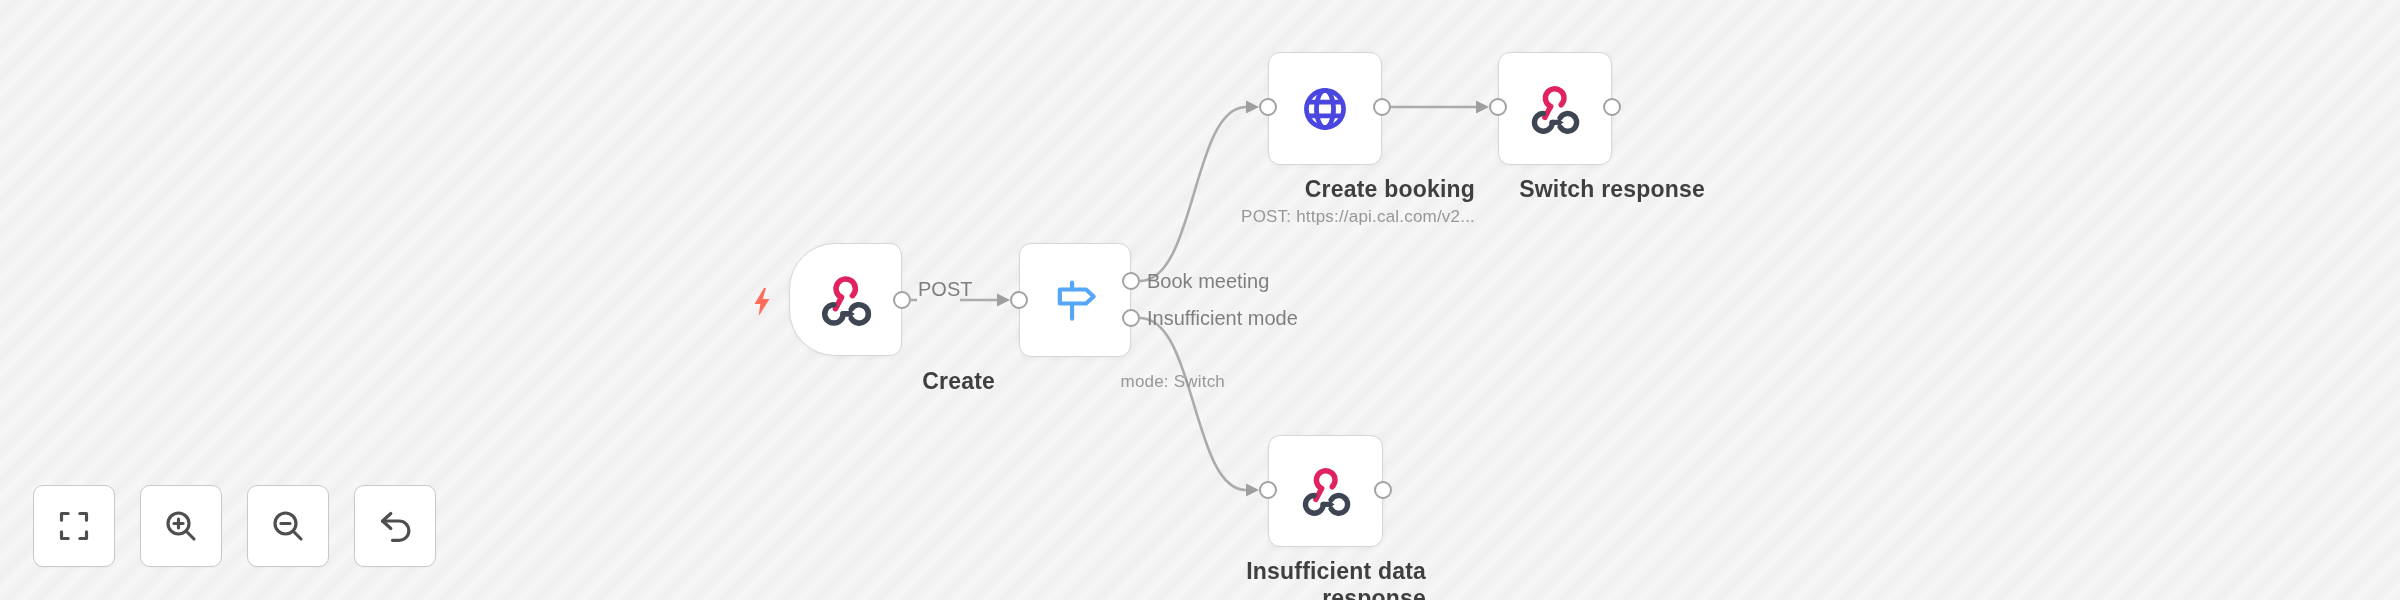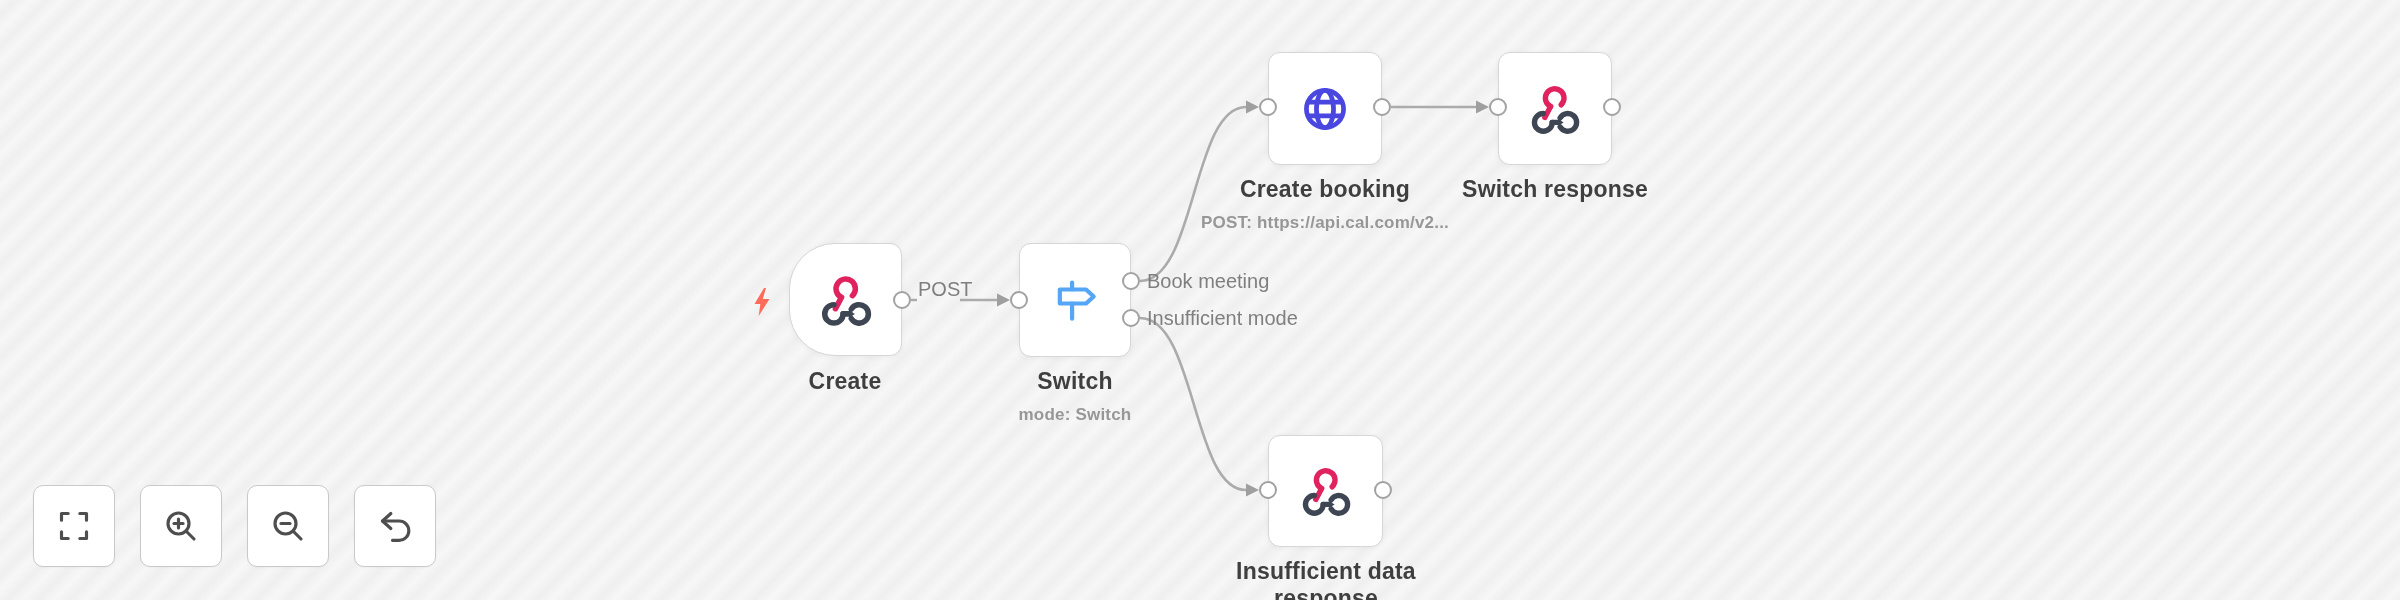--- a/index.html
+++ b/index.html
@@ -21,25 +21,25 @@
     position:absolute;background:#ffffff;border:1.6px solid #d6d6d6;
     border-radius:12px;box-shadow:0 1px 5px rgba(68,68,68,.06);
     display:flex;align-items:center;justify-content:center;box-sizing:border-box;
   }
   .node.trigger{border-radius:46px 12px 12px 46px;}
   .port{
     position:absolute;width:18px;height:18px;border-radius:50%;
     background:#ffffff;border:2.6px solid #a2a2a2;box-sizing:border-box;
   }
   .node-label{
-    position:absolute;text-align:center;color:#3f3f3f;
+    position:absolute;text-align:right;color:#3f3f3f;
     font-size:23px;font-weight:600;line-height:27px;letter-spacing:.2px;
   }
   .node-sub{
-    margin-top:6px;font-size:17px;font-weight:700;color:#979797;letter-spacing:.2px;
+    margin-top:0;font-size:17px;font-weight:400;color:#979797;letter-spacing:.2px;
   }
   .port-label{
     position:absolute;font-size:20px;color:#7f7f7f;line-height:18px;white-space:nowrap;
   }
   .bolt{position:absolute;}
 
   .controls{
     position:absolute;left:33px;top:485px;display:flex;gap:25px;
   }
   .ctrl-btn{
@@ -135,21 +135,20 @@
   <div class="port" style="left:1374px;top:481px"></div>
 
   <div class="port-label" style="left:918px;top:280px">POST</div>
   <div class="port-label" style="left:1147px;top:272px">Book meeting</div>
   <div class="port-label" style="left:1147px;top:309px">Insufficient mode</div>
 
   <div class="node-label" style="left:695px;top:368px;width:300px">
     <div>Create</div>
   </div>
   <div class="node-label" style="left:925px;top:368px;width:300px">
-    <div>Switch</div>
     <div class="node-sub">mode: Switch</div>
   </div>
   <div class="node-label" style="left:1175px;top:176px;width:300px">
     <div>Create booking</div>
     <div class="node-sub">POST: https://api.cal.com/v2...</div>
   </div>
   <div class="node-label" style="left:1405px;top:176px;width:300px">
     <div>Switch response</div>
   </div>
   <div class="node-label" style="left:1226px;top:558px;width:200px">

